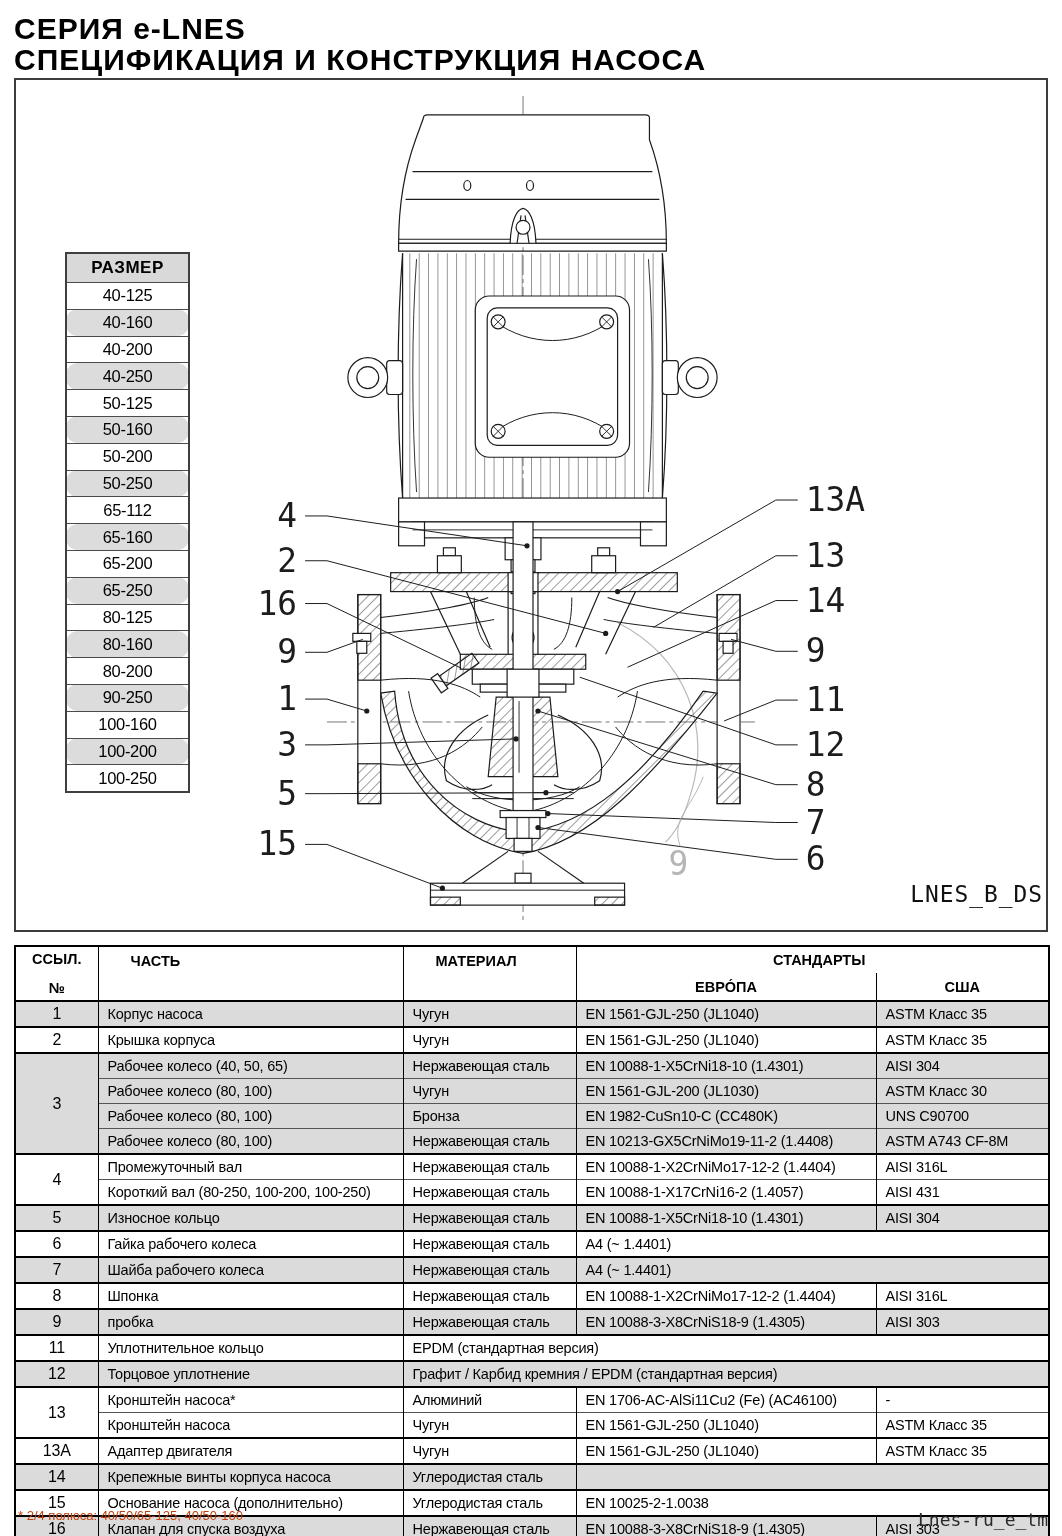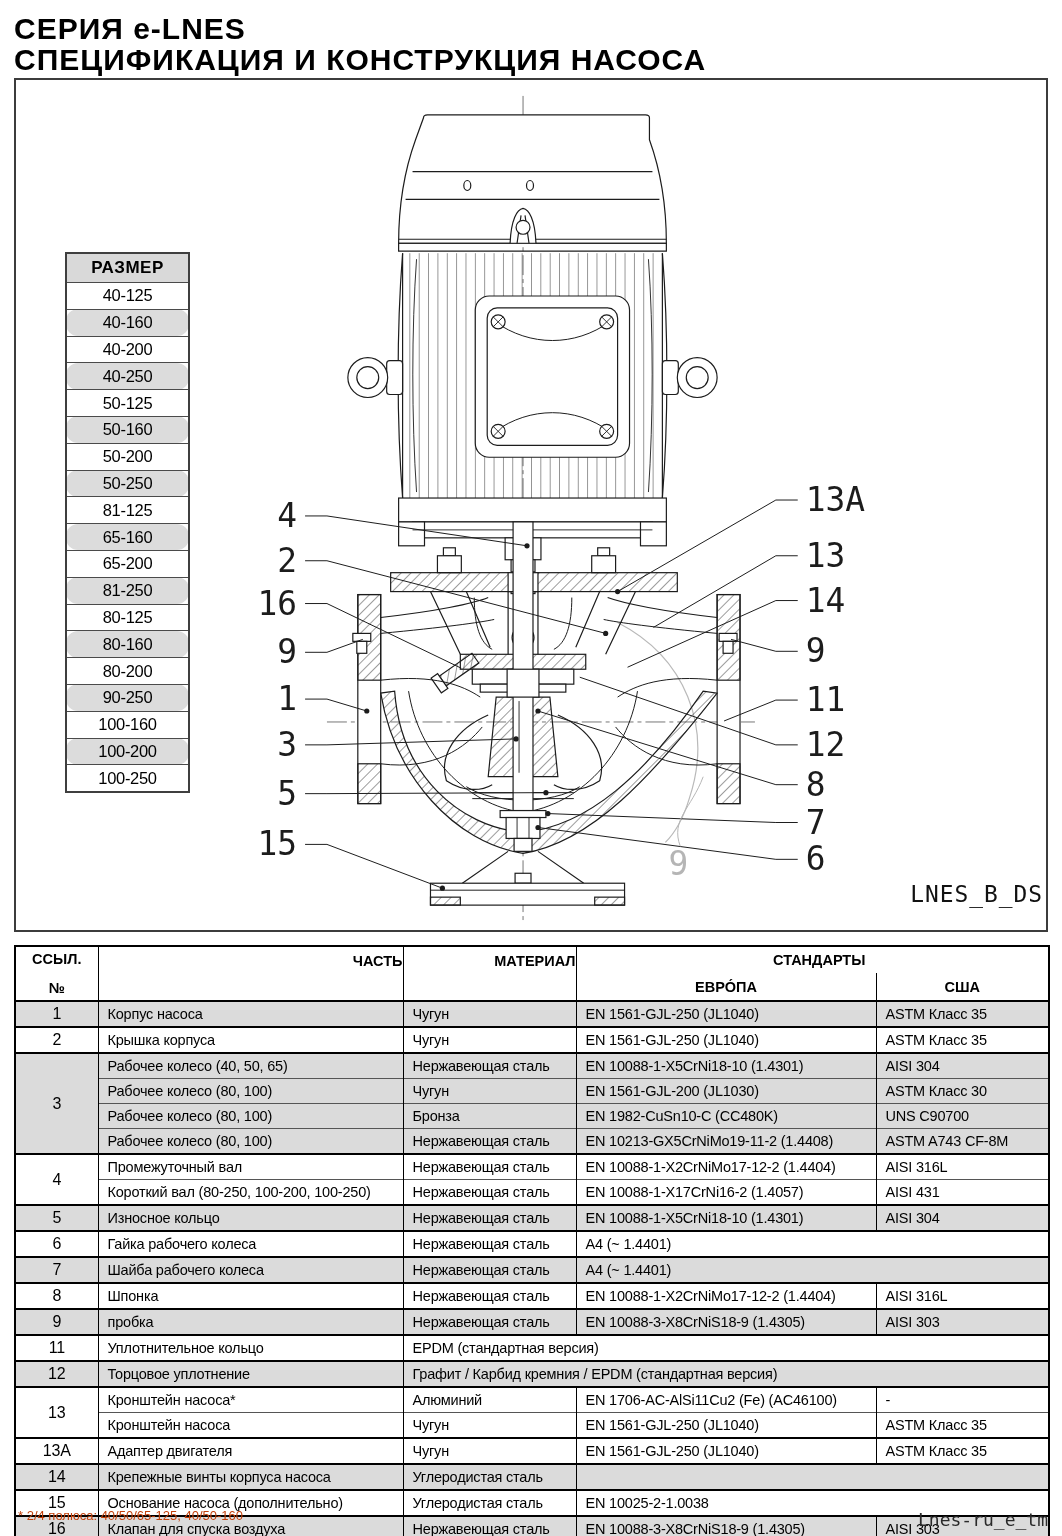--- a/index.html
+++ b/index.html
@@ -26,21 +26,21 @@
   table.size tr.alt td{background:#dcdcdc;border-radius:12px;}
 
   
   #spec-wrap{position:absolute;left:14px;top:945px;width:1034px;}
   table.spec{border-collapse:collapse;table-layout:fixed;width:1034px;
              border:2.5px solid #000;}
   table.spec th{font-size:14.5px;font-weight:bold;padding:0;vertical-align:top;}
   table.spec thead th{border-bottom:2.5px solid #000;height:53px;}
   .c-ref-h{display:flex;flex-direction:column;justify-content:space-between;
            height:45px;padding:4px 0;align-items:center;text-align:right;}
-  .th-top{padding-top:6px;text-align:right;}
+  .th-top{padding-top:6px;text-align:left;padding-left:32px;}
   .std-top{height:26px;display:flex;align-items:center;justify-content:center;padding-left:14px;}
   .std-bottom{display:flex;height:27px;}
   .std-bottom .eu{width:299px;display:flex;align-items:center;justify-content:center;}
   .std-bottom .us{flex:1;display:flex;align-items:center;justify-content:center;
                   border-left:1.6px solid #000;}
   table.spec td{height:24px;font-size:14.5px;letter-spacing:-0.2px;
                 white-space:nowrap;overflow:hidden;padding:0 0 0 9px;
                 border-left:1.6px solid #000;border-right:1.6px solid #000;background:#fff;}
   table.spec td.ref{text-align:center;padding:0;font-size:16px;}
   table.spec tr.sh td{background:#dbdbdb;}
@@ -273,30 +273,30 @@
             <tr class="alt">
               <td>50-160</td>
             </tr>
             <tr>
               <td>50-200</td>
             </tr>
             <tr class="alt">
               <td>50-250</td>
             </tr>
             <tr>
-              <td>81-125</td>
+              <td>65-112</td>
             </tr>
             <tr class="alt">
               <td>65-160</td>
             </tr>
             <tr>
               <td>65-200</td>
             </tr>
             <tr class="alt">
-              <td>81-250</td>
+              <td>65-250</td>
             </tr>
             <tr>
               <td>80-125</td>
             </tr>
             <tr class="alt">
               <td>80-160</td>
             </tr>
             <tr>
               <td>80-200</td>
             </tr>

